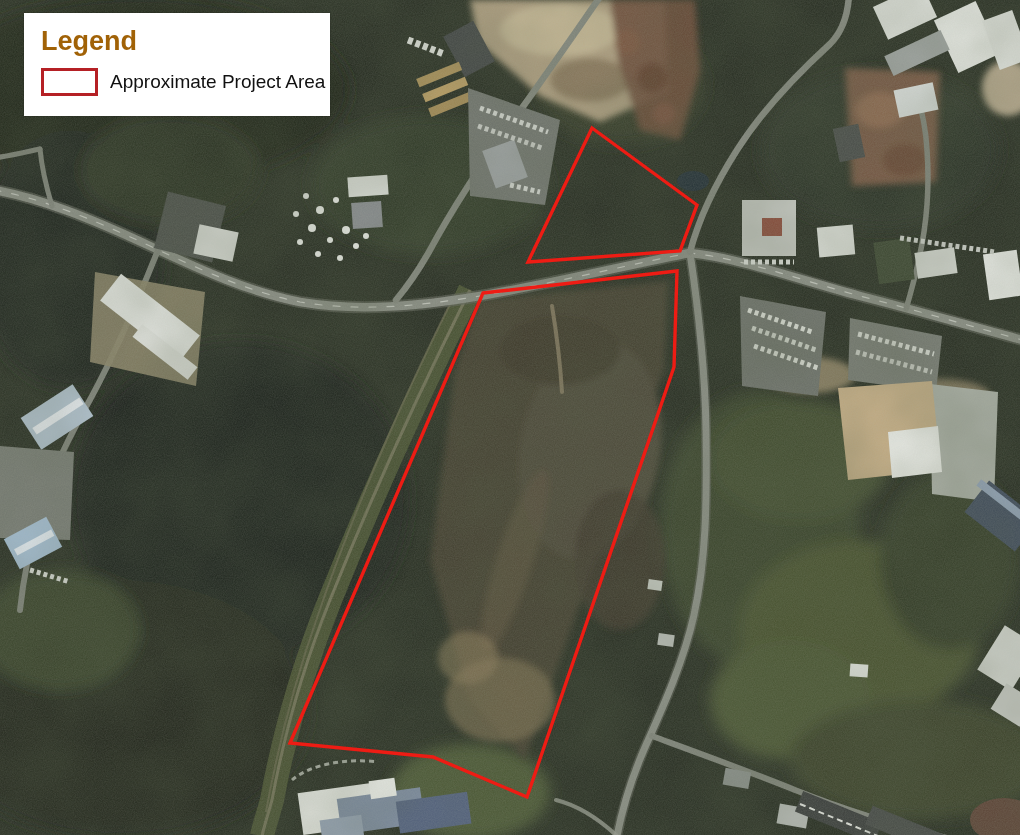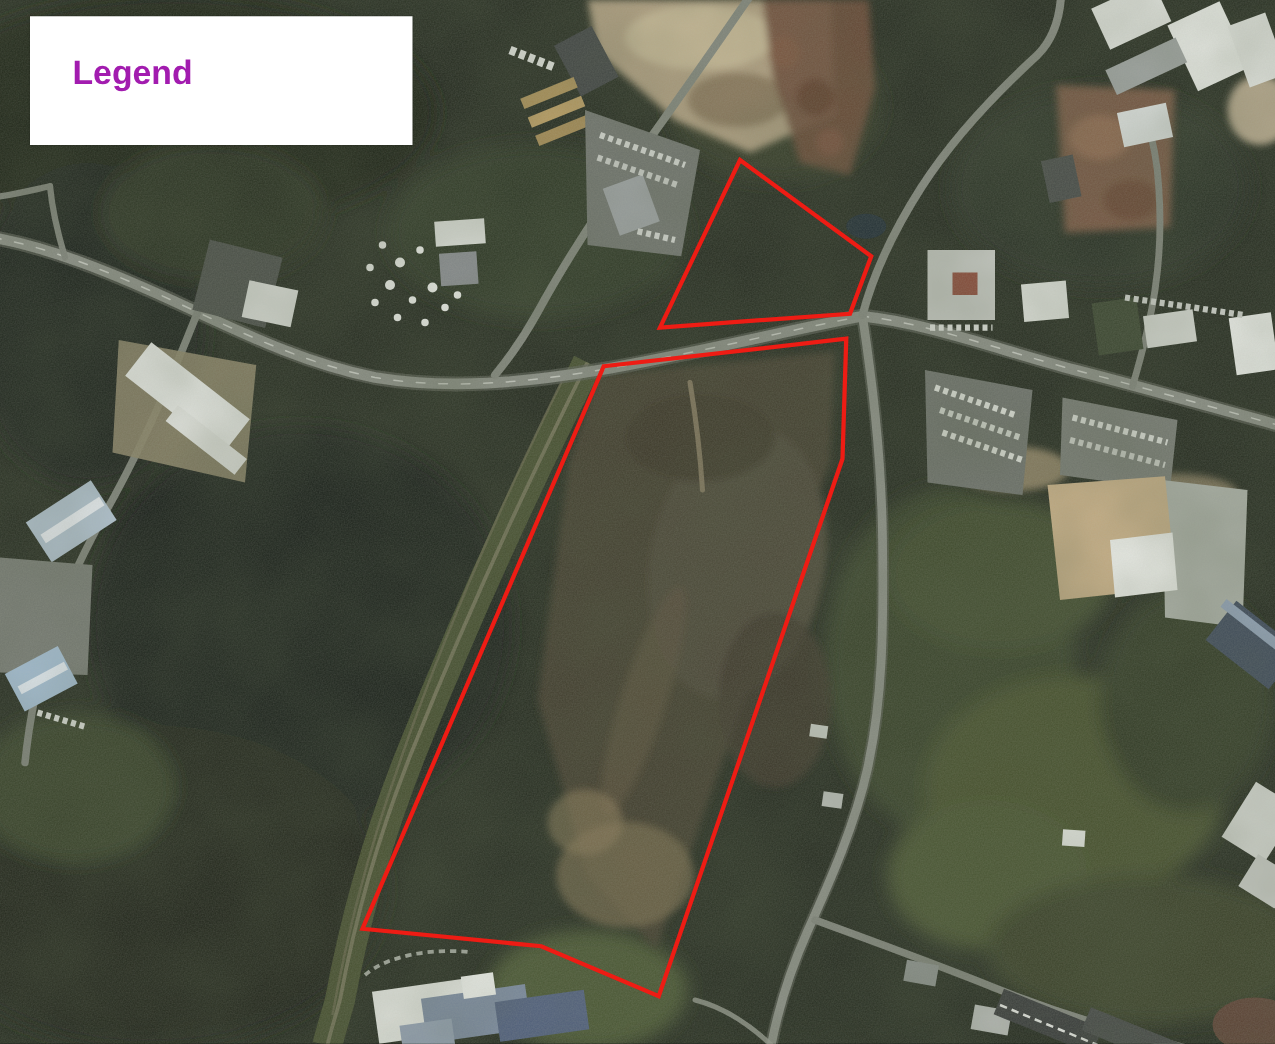--- a/index.html
+++ b/index.html
@@ -2,21 +2,21 @@
 <html><head>
 <meta charset="utf-8">
 <style>
   html,body{margin:0;padding:0;background:#111;}
   .stage{position:relative;width:1020px;height:835px;overflow:hidden;
          font-family:"Liberation Sans",sans-serif;background:#252b20;}
   .stage svg{position:absolute;left:0;top:0;display:block;}
   .legend{position:absolute;left:24px;top:13px;width:306px;height:103px;
           background:#ffffff;box-sizing:border-box;padding:14px 0 0 17px;
           box-shadow:0 0 0 1px rgba(0,0,0,.08);}
-  .legend h1{margin:17px;font-size:27px;line-height:28px;font-weight:bold;color:#a21caf;}
+  .legend h1{margin:0;font-size:27px;line-height:28px;font-weight:bold;color:#a16207;}
   .legend-row{display:flex;align-items:center;margin-top:13px;}
   .legend-swatch{width:51px;height:22px;background:#fff;border:3px solid #b52025;
                  flex:0 0 auto;}
   .legend-label{margin-left:12px;font-size:19px;color:#111;white-space:nowrap;}
 </style>
 </head>
 <body>
 
 <div class="stage">
 
@@ -230,15 +230,19 @@
   <rect x="0" y="0" width="1020" height="835" filter="url(#blotch)" opacity="0.35"></rect>
 
   <g id="project-area-layer" stroke-linejoin="miter" fill="none">
         <polygon points="592,128 697,205 680,251 528,262" fill="none" stroke="#ee1c14" stroke-width="3.4"></polygon>
         <polygon points="483,293 677,271 674,367 527,797 433,757 290,743" fill="none" stroke="#ee1c14" stroke-width="3.4"></polygon>
       </g>
 </svg>
 
 <div class="legend">
   <h1>Legend</h1>
+  <div class="legend-row">
+    <div class="legend-swatch" style="background: rgb(255, 255, 255); border-color: rgb(181, 32, 37);"></div>
+    <span class="legend-label">Approximate Project Area</span>
+  </div>
 </div>
 
 </div>
 
 </body></html>

